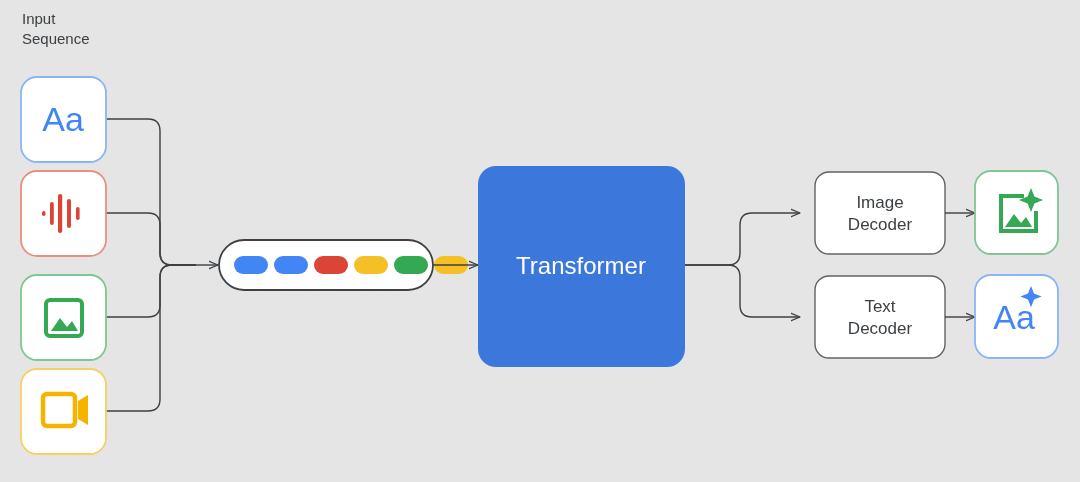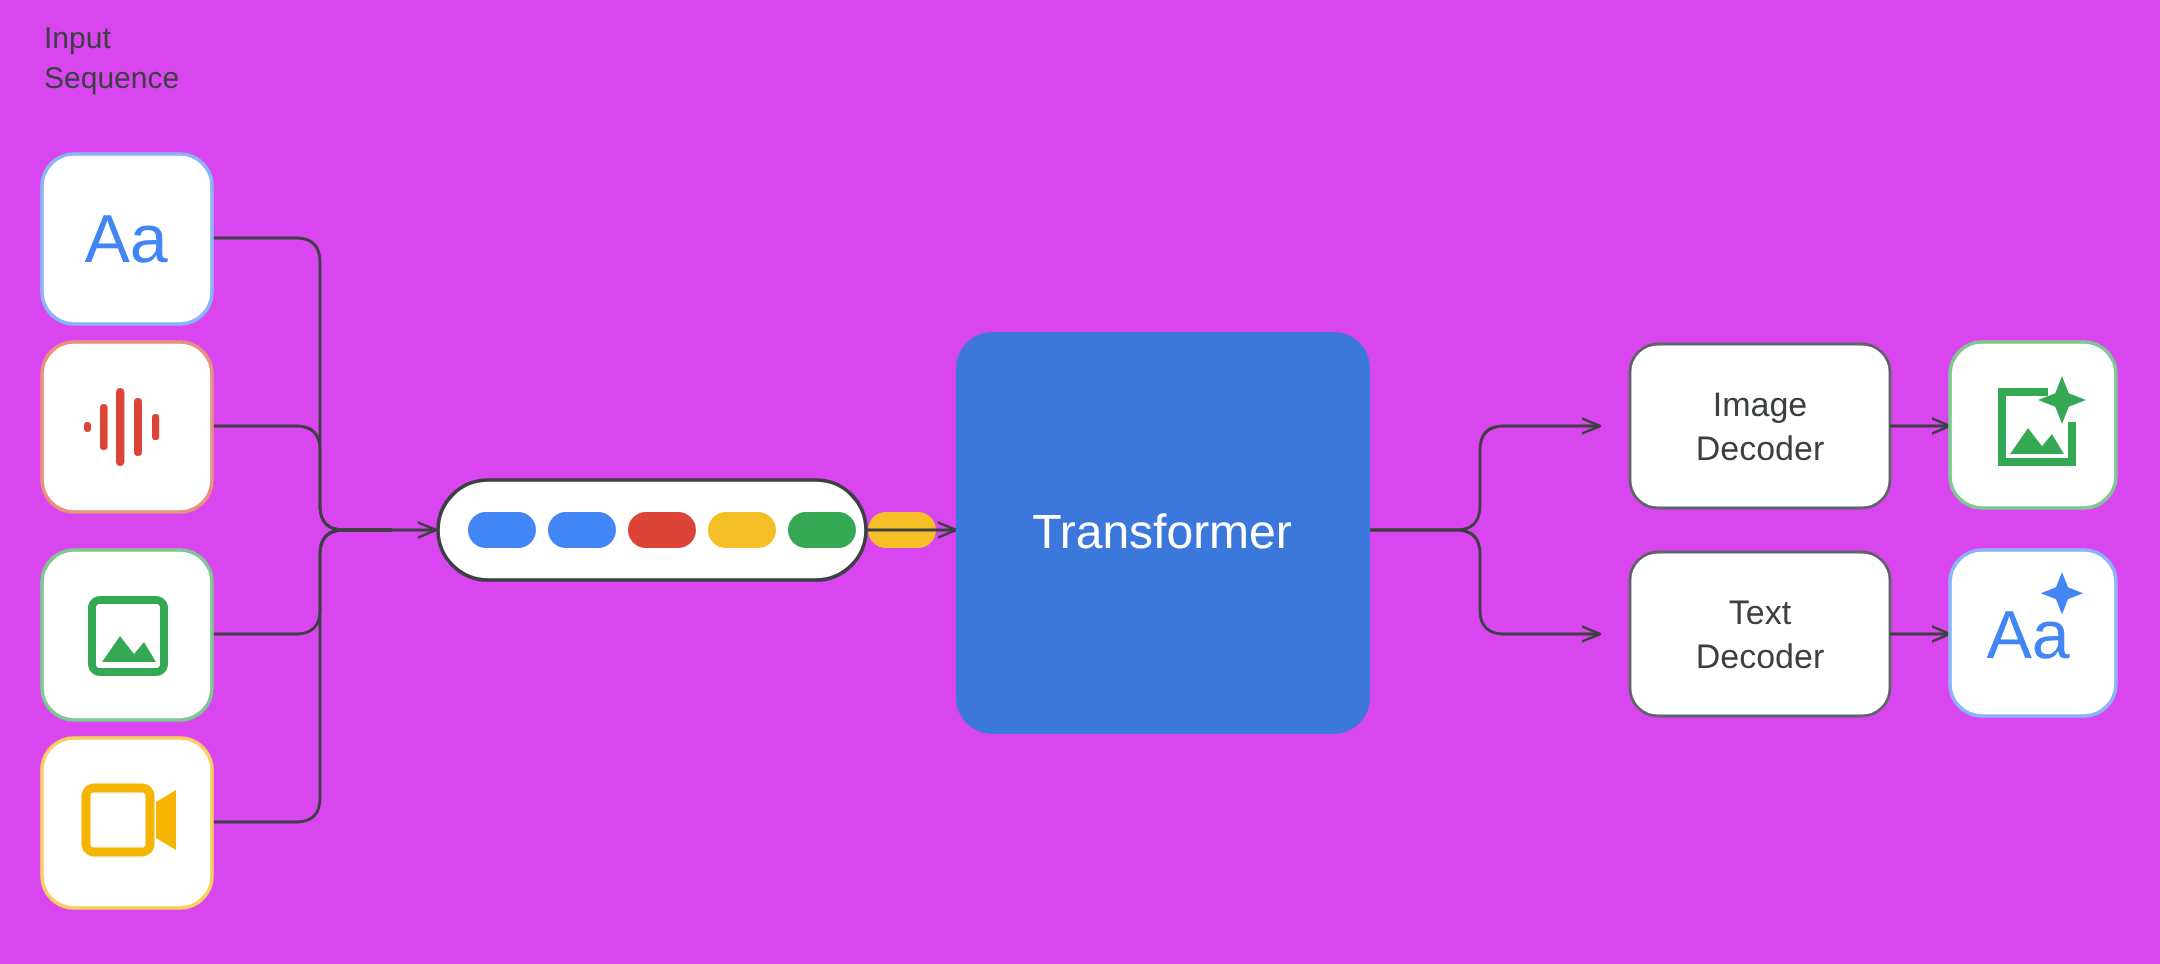--- a/index.html
+++ b/index.html
@@ -1,18 +1,18 @@
 <!DOCTYPE html>
 <html><head>
 <meta charset="utf-8">
 <style>
   html,body{margin:0;padding:0;background:#ffffff;}
   body{width:1080px;height:482px;overflow:hidden;
        font-family:"Liberation Sans","DejaVu Sans",sans-serif;}
-  #stage{position:relative;width:1080px;height:482px;background:#d946ef;}
+  #stage{position:relative;width:1080px;height:482px;background:#e5e5e5;}
   #diagram{position:absolute;left:0;top:0;width:1080px;height:482px;}
   .node-label{font-size:17px;fill:#3c4043;}
   .transformer-label{font-size:24px;fill:#ffffff;}
   .caption{font-size:15px;fill:#3c4043;}
   .glyph-text{font-size:34px;font-family:"Liberation Sans","DejaVu Sans",sans-serif;}
 </style>
 </head>
 <body>
 
 <div id="stage">

